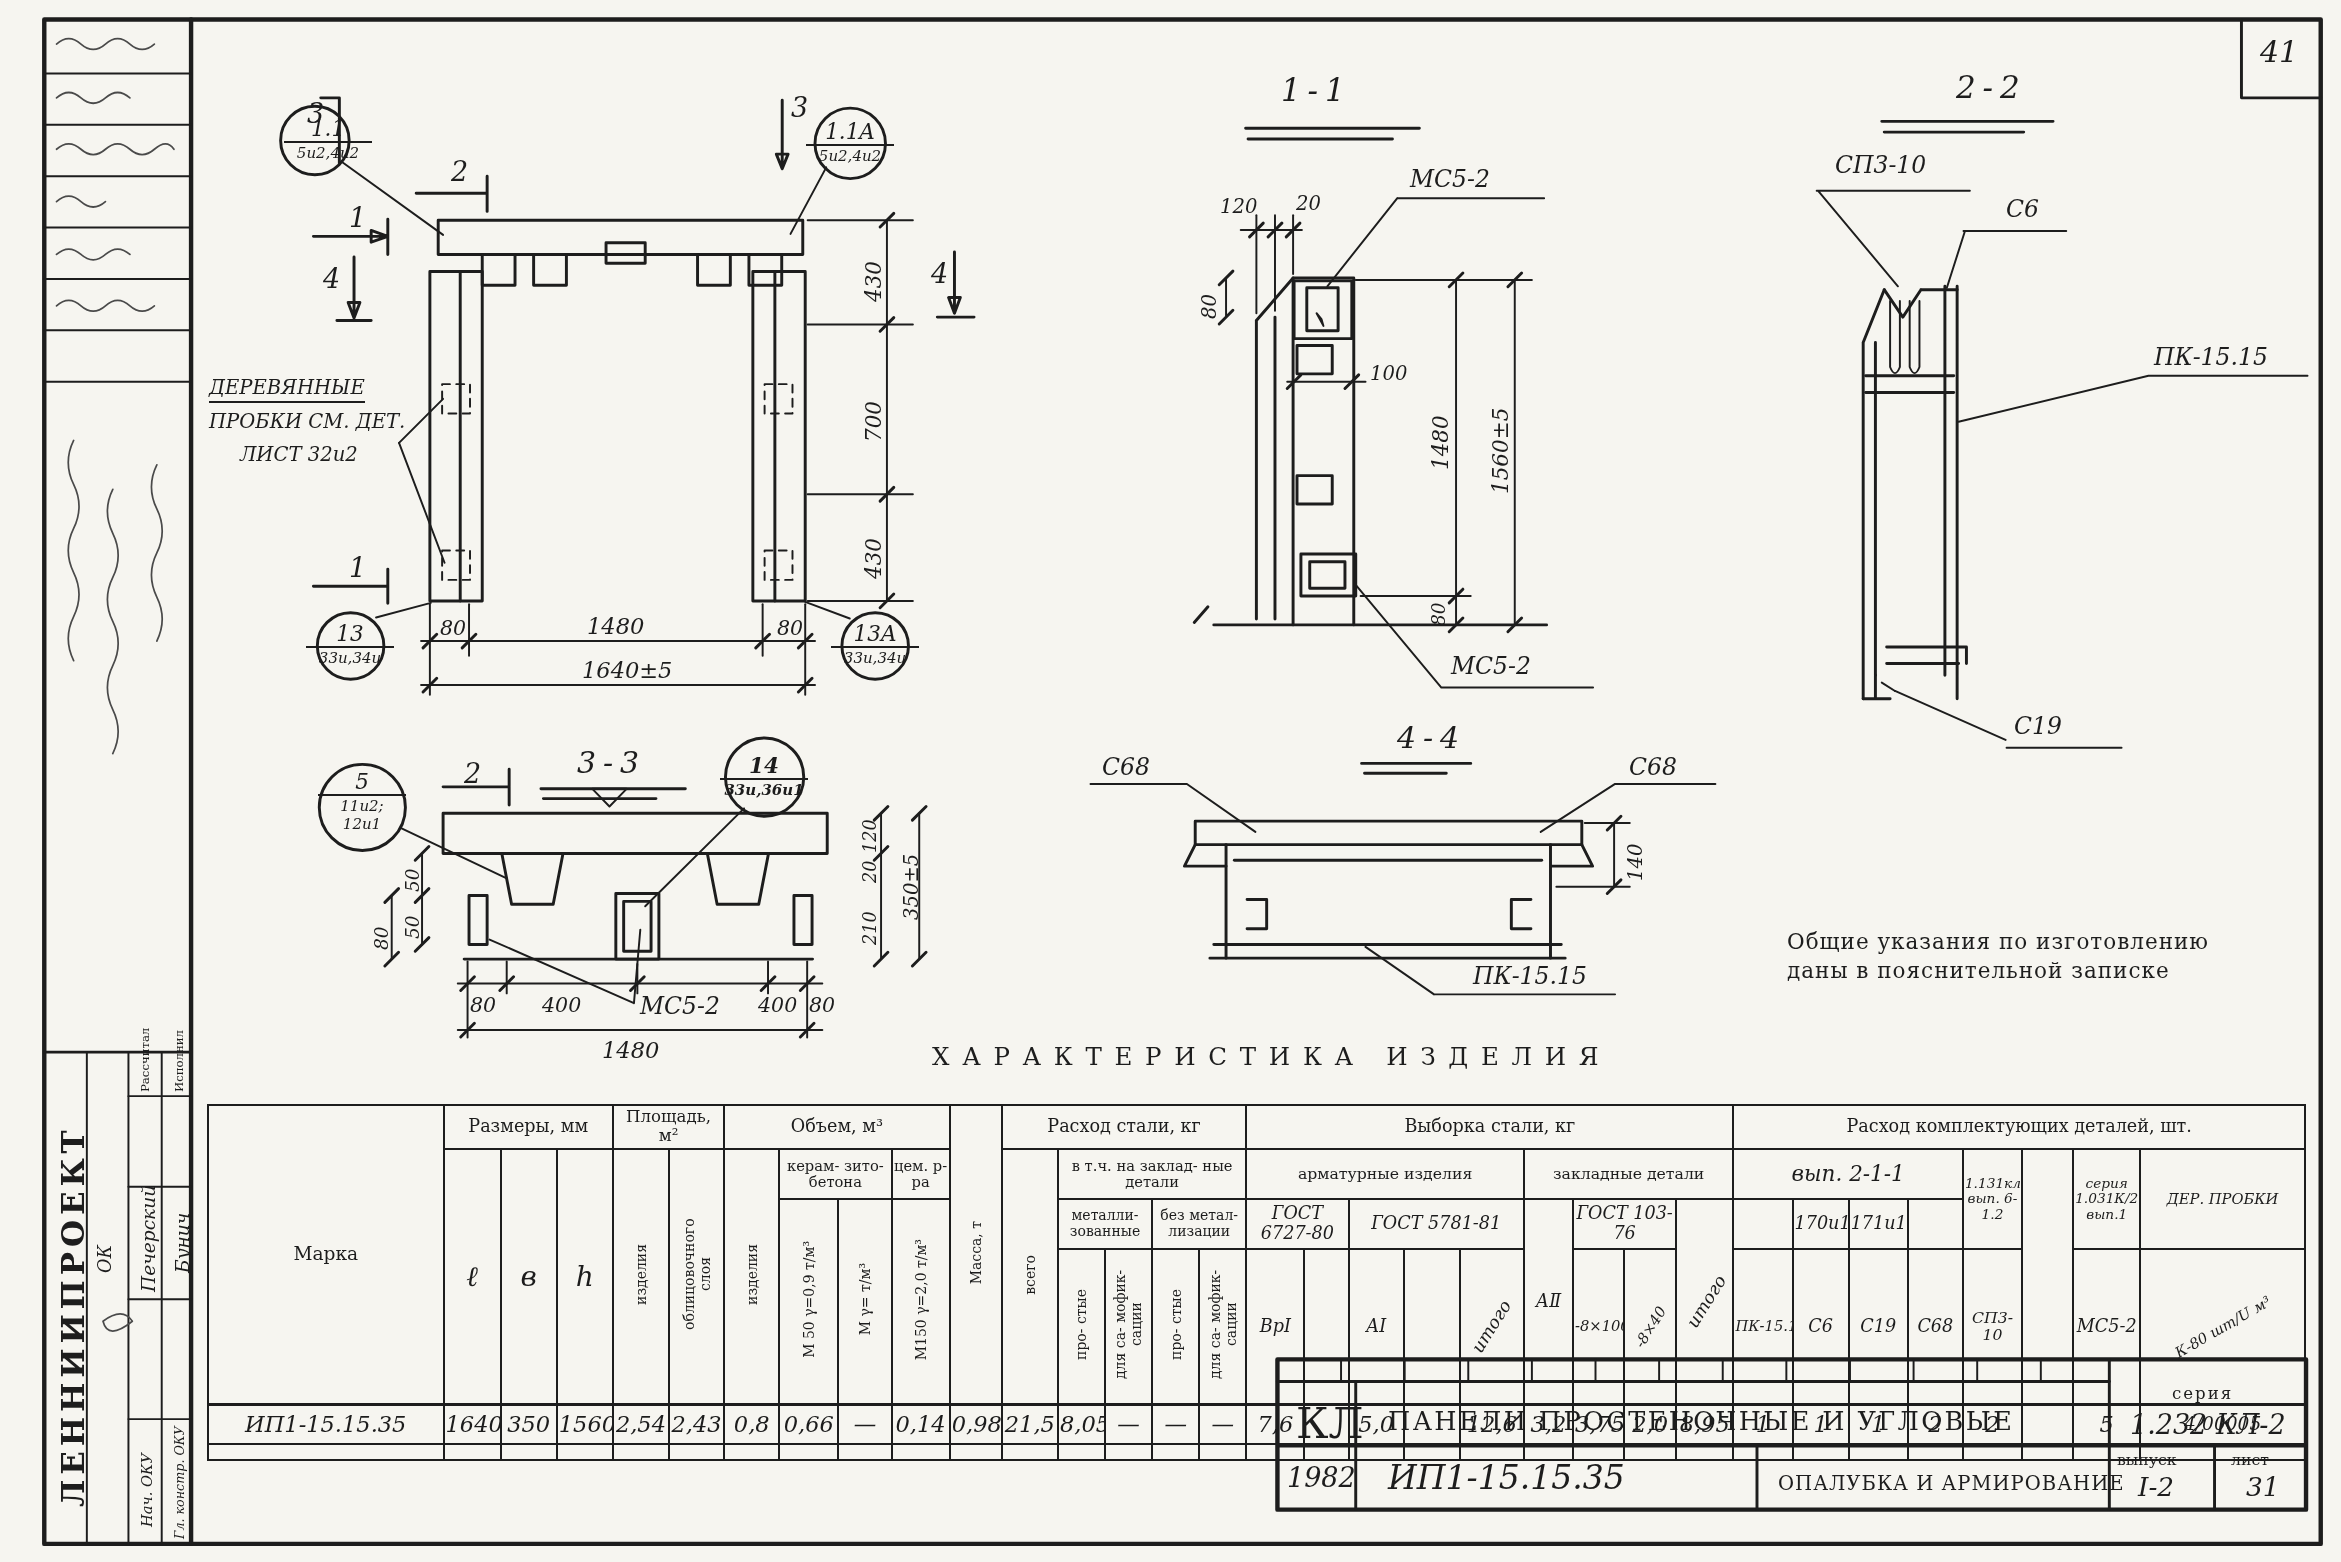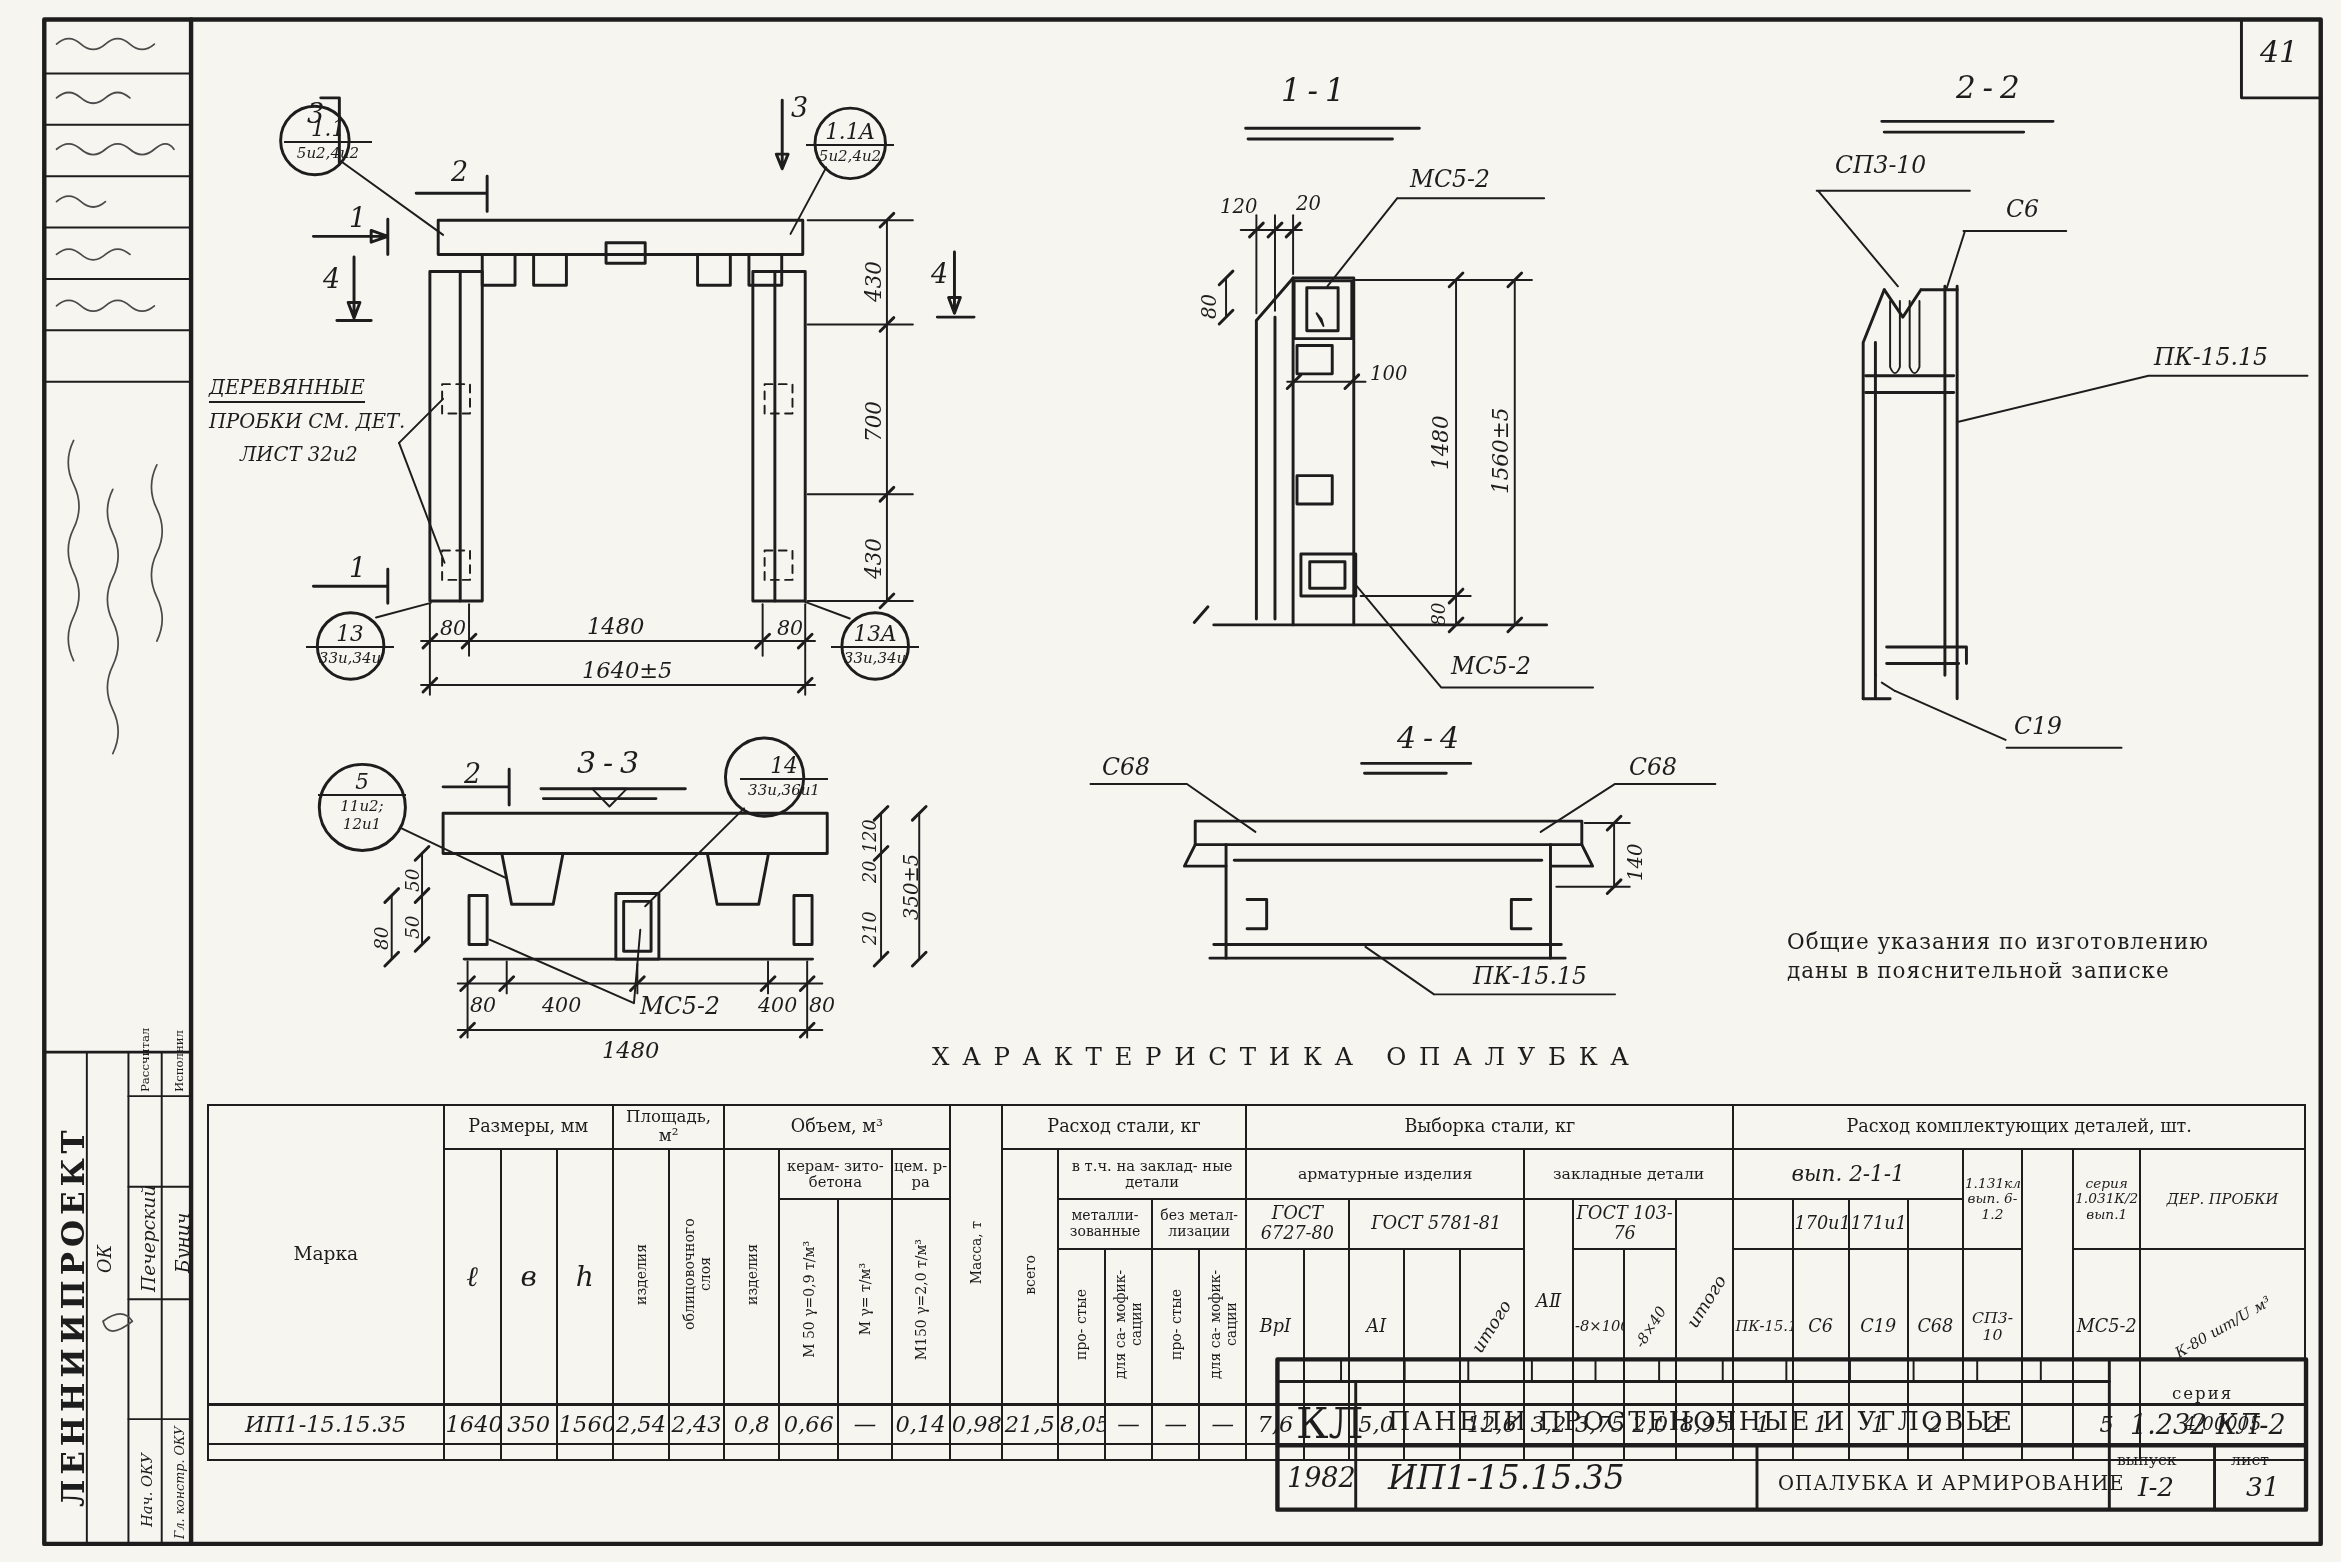--- a/index.html
+++ b/index.html
@@ -344,21 +344,21 @@
 <div class="t hw" style="left:2006px;top:195px;font-size:23.5px;">С6</div>
 <div class="t hw" style="left:2154px;top:343px;font-size:23.5px;">ПК-15.15</div>
 <div class="t hw" style="left:2014px;top:712px;font-size:23.5px;">С19</div>
 
 <div class="t hw" style="left:577px;top:745px;font-size:30px;letter-spacing:6.9px;">3-3</div>
 <div class="cal" style="left:318px;top:769px;width:88px;">
   <div class="num">5</div>
   <div class="den">11и2;</div>
   <div style="font-size:15px;font-style:italic;">12и1</div>
 </div>
-<div class="cal" style="left:740px;top:753px;width:88px;">
+<div class="cal" style="left:720px;top:753px;width:88px;font-weight:bold;">
   <div class="num">14</div>
   <div class="den">33и,36и1</div>
 </div>
 <div class="t hw rot" style="left:402px;top:892px;font-size:18.6px;">50</div>
 <div class="t hw rot" style="left:402px;top:939px;font-size:18.6px;">50</div>
 <div class="t hw rot" style="left:371px;top:950px;font-size:18.6px;">80</div>
 <div class="t hw" style="left:470px;top:993px;font-size:20.6px;">80</div>
 <div class="t hw" style="left:542px;top:993px;font-size:20.6px;">400</div>
 <div class="t hw" style="left:640px;top:992px;font-size:23.5px;">МС5-2</div>
 <div class="t hw" style="left:758px;top:993px;font-size:20.6px;">400</div>
@@ -371,21 +371,21 @@
 
 <div class="t hw" style="left:1397px;top:720px;font-size:30px;letter-spacing:6.9px;">4-4</div>
 <div class="t hw" style="left:1102px;top:753px;font-size:23.5px;">С68</div>
 <div class="t hw" style="left:1629px;top:753px;font-size:23.5px;">С68</div>
 <div class="t hw rot" style="left:1624px;top:881px;font-size:19.6px;">140</div>
 <div class="t hw" style="left:1473px;top:962px;font-size:23.5px;">ПК-15.15</div>
 
 <div class="t tw" style="left:1787px;top:929px;font-size:21.5px;letter-spacing:1px;">Общие указания по изготовлению</div>
 <div class="t tw" style="left:1787px;top:958px;font-size:21.5px;letter-spacing:1px;">даны в пояснительной записке</div>
 
-<div class="t tw" style="left:932px;top:1042px;font-size:24.5px;letter-spacing:12.7px;">ХАРАКТЕРИСТИКА ОПАЛУБКА</div>
+<div class="t tw" style="left:932px;top:1042px;font-size:24.5px;letter-spacing:12.7px;">ХАРАКТЕРИСТИКА ИЗДЕЛИЯ</div>
 
 <table id="chtab">
   <colgroup>
     <col style="width:235px">
         <col style="width:57px">
         <col style="width:56px">
         <col style="width:56px">
     <col style="width:56px">
         <col style="width:55px">
         <col style="width:55px">

